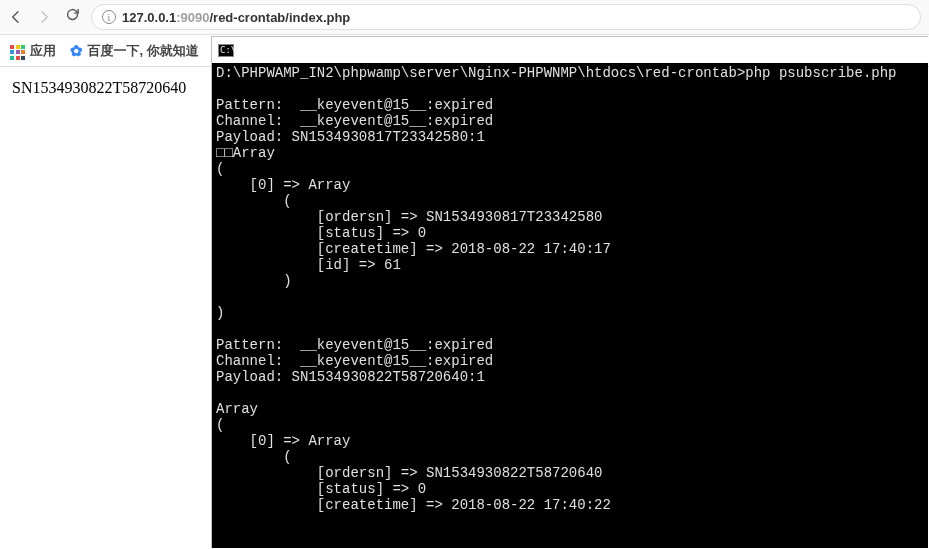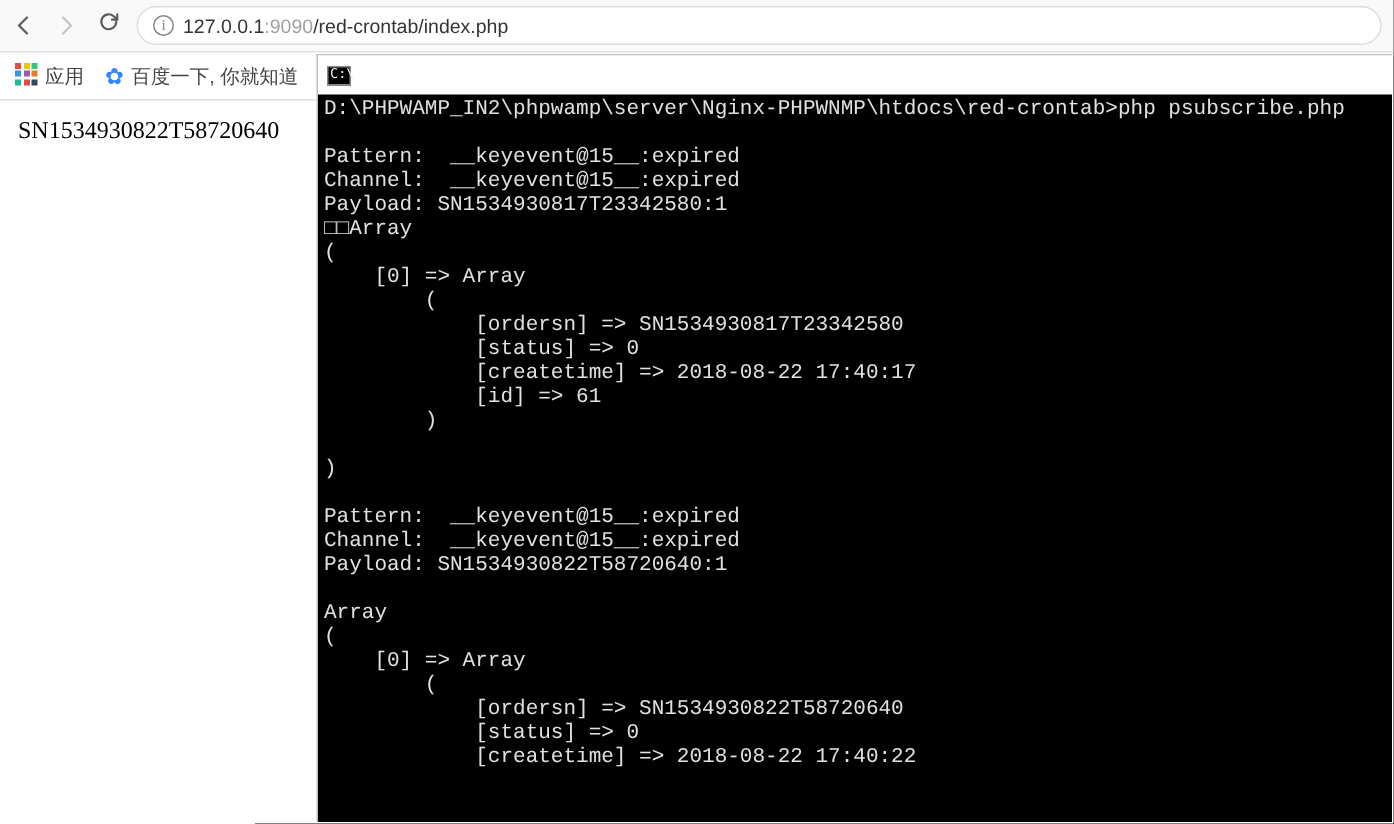--- a/index.html
+++ b/index.html
@@ -34,35 +34,35 @@
       background: #fff;
       gap: 6px;
       font-size: 13px;
     }
     .info-icon {
       width: 14px; height: 14px;
       border: 1.2px solid #888; border-radius: 50%;
       display: inline-flex; align-items: center; justify-content: center;
       font-size: 10px; color: #888; font-family: Georgia, serif;
     }
-    .url-text { font-family: Arial, sans-serif; }
+    .url-text { font-family: Arial, sans-serif; font-weight: bold; }
     .url-host { color: #333; }
     .url-port { color: #a0a0a0; }
     .url-path { color: #333; }
     .bookmarks-bar {
       height: 32px;
       display: flex;
       align-items: center;
       padding: 0 10px;
       border-bottom: 1px solid #e0e0e0;
       gap: 14px;
       font-size: 13px;
       color: #444;
     }
-    .bm-item { display: flex; align-items: flex-start; gap: 5px; cursor: pointer; }
+    .bm-item { display: flex; align-items: flex-end; gap: 5px; cursor: pointer; font-weight: bold; }
     .apps-icon {
       display: grid;
       grid-template-columns: repeat(3, 4px);
       grid-template-rows: repeat(3, 4px);
       gap: 1.5px;
     }
     .apps-icon span { width: 4px; height: 4px; }
     .apps-icon span:nth-child(1){background:#e74c3c}.apps-icon span:nth-child(2){background:#f1c40f}.apps-icon span:nth-child(3){background:#2ecc71}
     .apps-icon span:nth-child(4){background:#3498db}.apps-icon span:nth-child(5){background:#9b59b6}.apps-icon span:nth-child(6){background:#e67e22}
     .apps-icon span:nth-child(7){background:#1abc9c}.apps-icon span:nth-child(8){background:#e74c3c}.apps-icon span:nth-child(9){background:#34495e}

